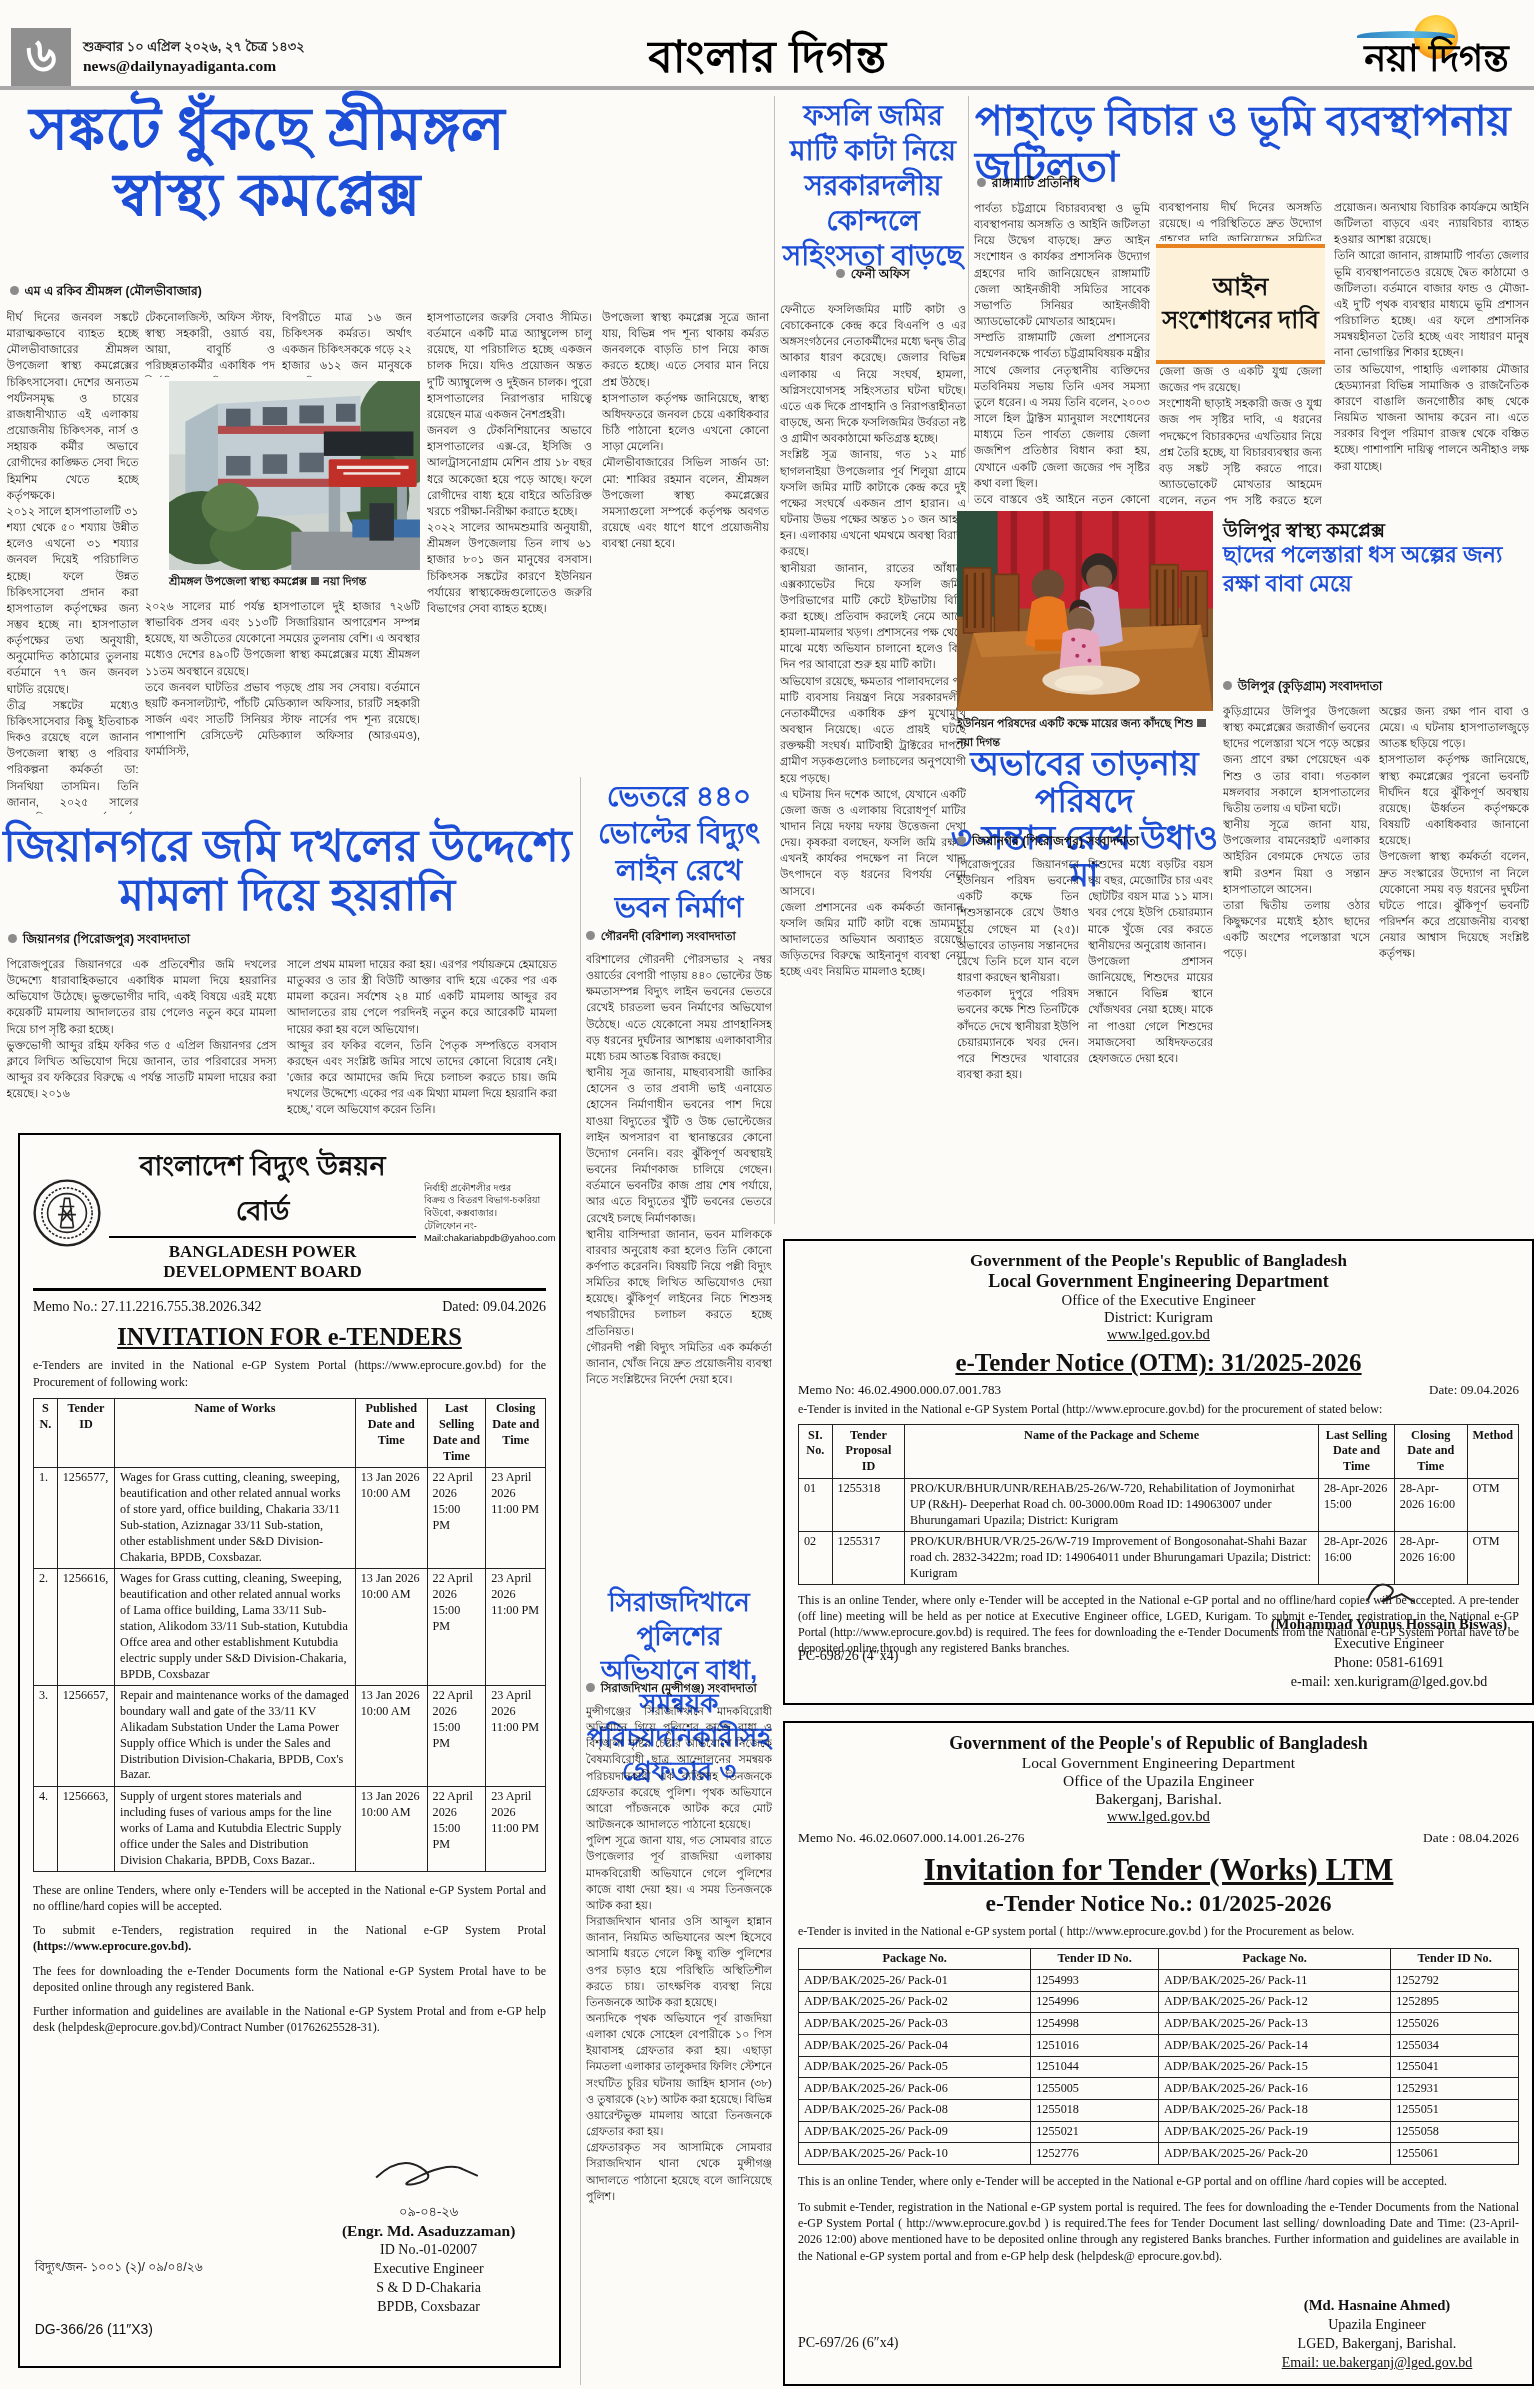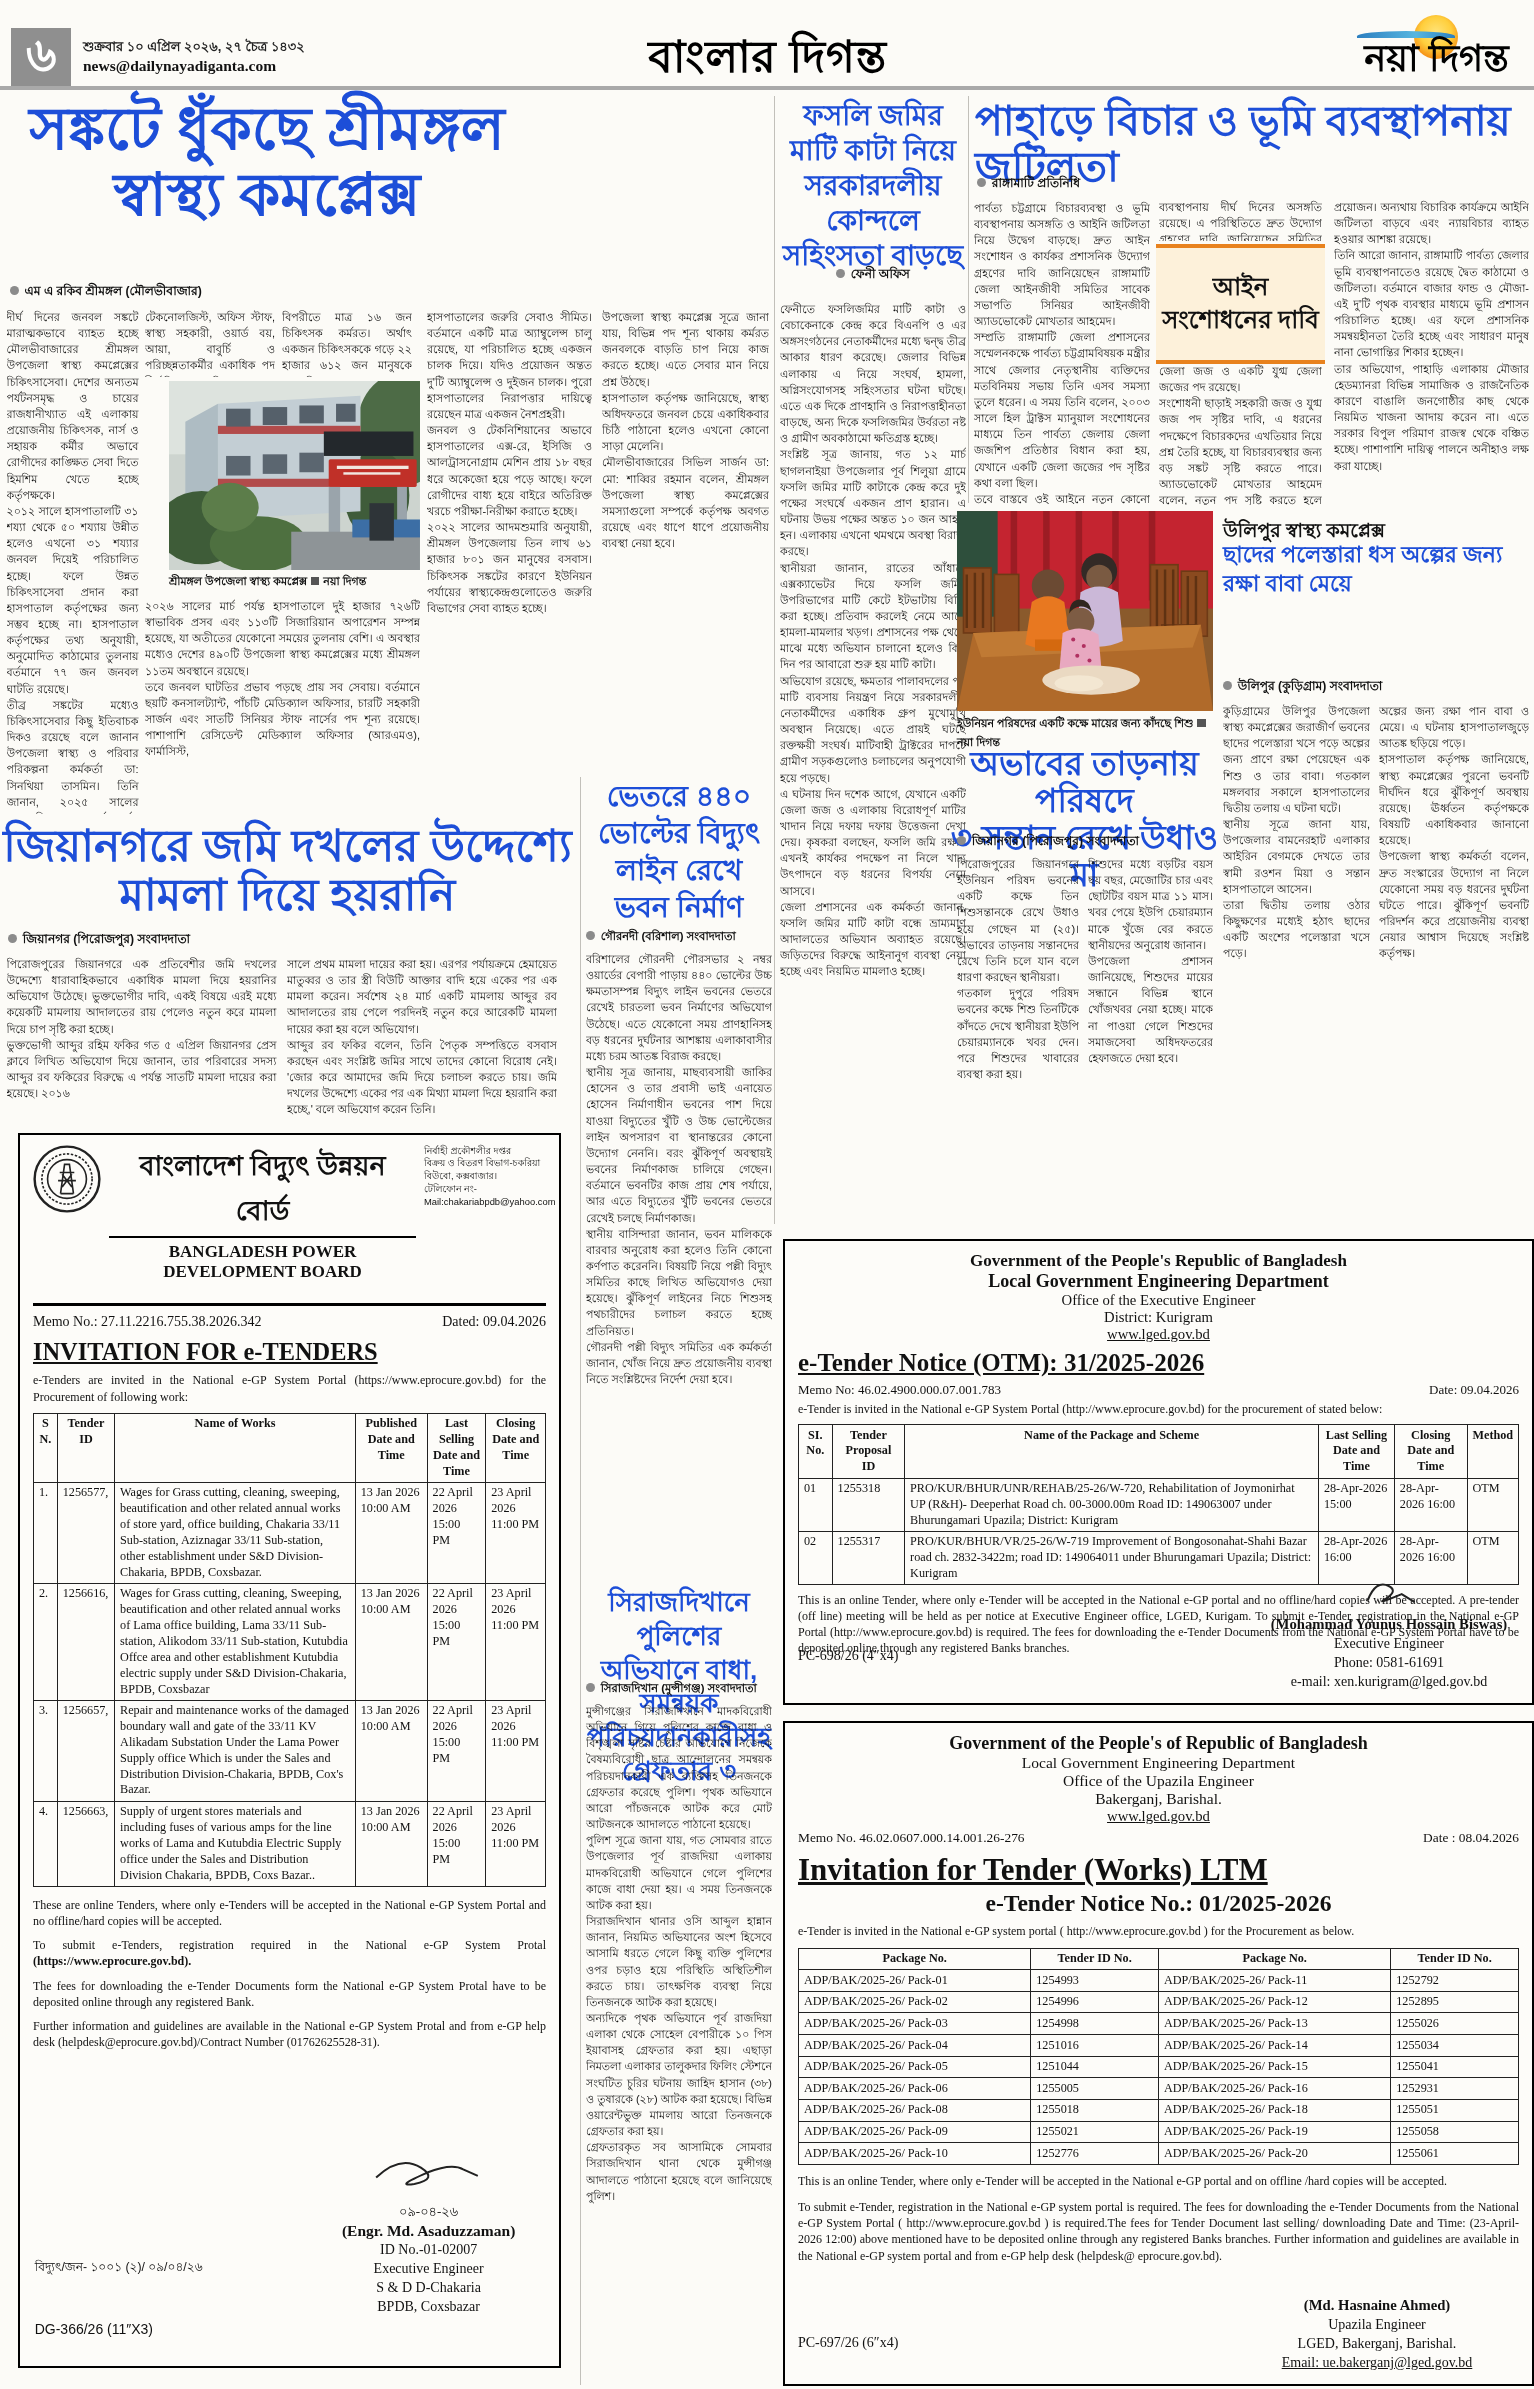--- a/index.html
+++ b/index.html
@@ -27,21 +27,21 @@
   .caption .sq{display:inline-block;width:8.1px;height:8.1px;background:#555;margin:0 4.1px;}
   .kicker{font-size:19px;font-weight:bold;}
   .lawbox{background:#fdf1da;border-top:4.1px solid #e8821e;border-bottom:4.1px solid #e8821e;
           display:flex;align-items:center;justify-content:center;text-align:center;
           font-size:24.4px;font-weight:800;line-height:1.35;}
   .vrule{background:#c2c0ba;width:0.8px;}
   
   .notice{border:2.4px solid #000;background:#fdfcf9;font-family:"Liberation Serif",serif;}
   .notice-pad{padding:9.8px 13px;}
   .memo-row{display:flex;justify-content:space-between;font-size:14px;}
-  .n-title{font-weight:bold;text-align:left;text-decoration:underline;}
+  .n-title{font-weight:bold;text-align:center;text-decoration:underline;}
   .n-center{text-align:center;}
   .n-intro{font-size:12px;text-align:justify;line-height:1.35;font-family:Liberation Serif, serif;}
   table.tender{border-collapse:collapse;width:100%;font-family:"Liberation Serif",serif;}
   table.tender th,table.tender td{border:1.6px solid #222;padding:2.4px 4.9px;vertical-align:top;
       font-size:12.2px;line-height:1.3;}
   table.tender th{font-weight:bold;text-align:center;}
   table.tender td{text-align:left;}
   .sig{ text-align:center;font-size:14px;line-height:1.35;}
   .sig .nm{font-weight:bold;}
   .smallref{font-size:12.2px;}
@@ -238,21 +238,21 @@
     <span class="dot"></span><span>সিরাজদিখান (মুন্সীগঞ্জ) সংবাদদাতা</span>
   </div>
   <div class="abs bn-body" style="left:586px;top:1703px;width:186px;height:676px;">মুন্সীগঞ্জের সিরাজদিখানে মাদকবিরোধী অভিযানে গিয়ে পুলিশের কাজে বাধা ও বিশৃঙ্খলা সৃষ্টির চেষ্টার অভিযোগে নিজেকে বৈষম্যবিরোধী ছাত্র আন্দোলনের সমন্বয়ক পরিচয়দানকারী এক ব্যক্তিসহ তিনজনকে গ্রেফতার করেছে পুলিশ। পৃথক অভিযানে আরো পাঁচজনকে আটক করে মোট আটজনকে আদালতে পাঠানো হয়েছে।
 পুলিশ সূত্রে জানা যায়, গত সোমবার রাতে উপজেলার পূর্ব রাজদিয়া এলাকায় মাদকবিরোধী অভিযানে গেলে পুলিশের কাজে বাধা দেয়া হয়। এ সময় তিনজনকে আটক করা হয়।
 সিরাজদিখান থানার ওসি আব্দুল হান্নান জানান, নিয়মিত অভিযানের অংশ হিসেবে আসামি ধরতে গেলে কিছু ব্যক্তি পুলিশের ওপর চড়াও হয়ে পরিস্থিতি অস্থিতিশীল করতে চায়। তাৎক্ষণিক ব্যবস্থা নিয়ে তিনজনকে আটক করা হয়েছে।
 অন্যদিকে পৃথক অভিযানে পূর্ব রাজদিয়া এলাকা থেকে সোহেল বেপারীকে ১০ পিস ইয়াবাসহ গ্রেফতার করা হয়। এছাড়া নিমতলা এলাকার তালুকদার ফিলিং স্টেশনে সংঘটিত চুরির ঘটনায় জাহিদ হাসান (৩৮) ও তুষারকে (২৮) আটক করা হয়েছে। বিভিন্ন ওয়ারেন্টভুক্ত মামলায় আরো তিনজনকে গ্রেফতার করা হয়।
 গ্রেফতারকৃত সব আসামিকে সোমবার সিরাজদিখান থানা থেকে মুন্সীগঞ্জ আদালতে পাঠানো হয়েছে বলে জানিয়েছে পুলিশ।</div>
 
   <div class="abs notice" style="left:18px;top:1133px;width:539px;height:1231px;">
     <div class="notice-pad" style="position:relative;height:100%;box-sizing:border-box;">
-      <div style="display:flex;align-items:flex-start;gap:8.1px;border-bottom:3.3px solid #000;padding-bottom:21px;">
+      <div style="display:flex;align-items:center;gap:8.1px;border-bottom:3.3px solid #000;padding-bottom:6px;">
         <svg width="68" height="68" viewBox="0 0 84 84">
           <circle cx="42" cy="42" r="40" fill="none" stroke="#222" stroke-width="3"></circle>
           <circle cx="42" cy="42" r="31" fill="none" stroke="#222" stroke-width="2" stroke-dasharray="3 2"></circle>
           <circle cx="42" cy="42" r="24" fill="none" stroke="#222" stroke-width="2"></circle>
           <path d="M34 60 L39 24 h6 L50 60 M33 34 h18 M31 44 h22 M34 60 h16 M36 52 l12 -16 M48 52 l-12 -16" stroke="#222" stroke-width="2" fill="none"></path>
         </svg>
         <div style="flex:1;text-align:center;">
           <div style="font-size:27px;font-weight:800;font-family:'Liberation Sans',sans-serif;border-bottom:2.4px solid #000;display:inline-block;padding:0 4.9px 1.6px;">বাংলাদেশ বিদ্যুৎ উন্নয়ন বোর্ড</div>
           <div style="font-size:17px;font-weight:bold;margin-top:3.3px;">BANGLADESH POWER DEVELOPMENT BOARD</div>
         </div>

